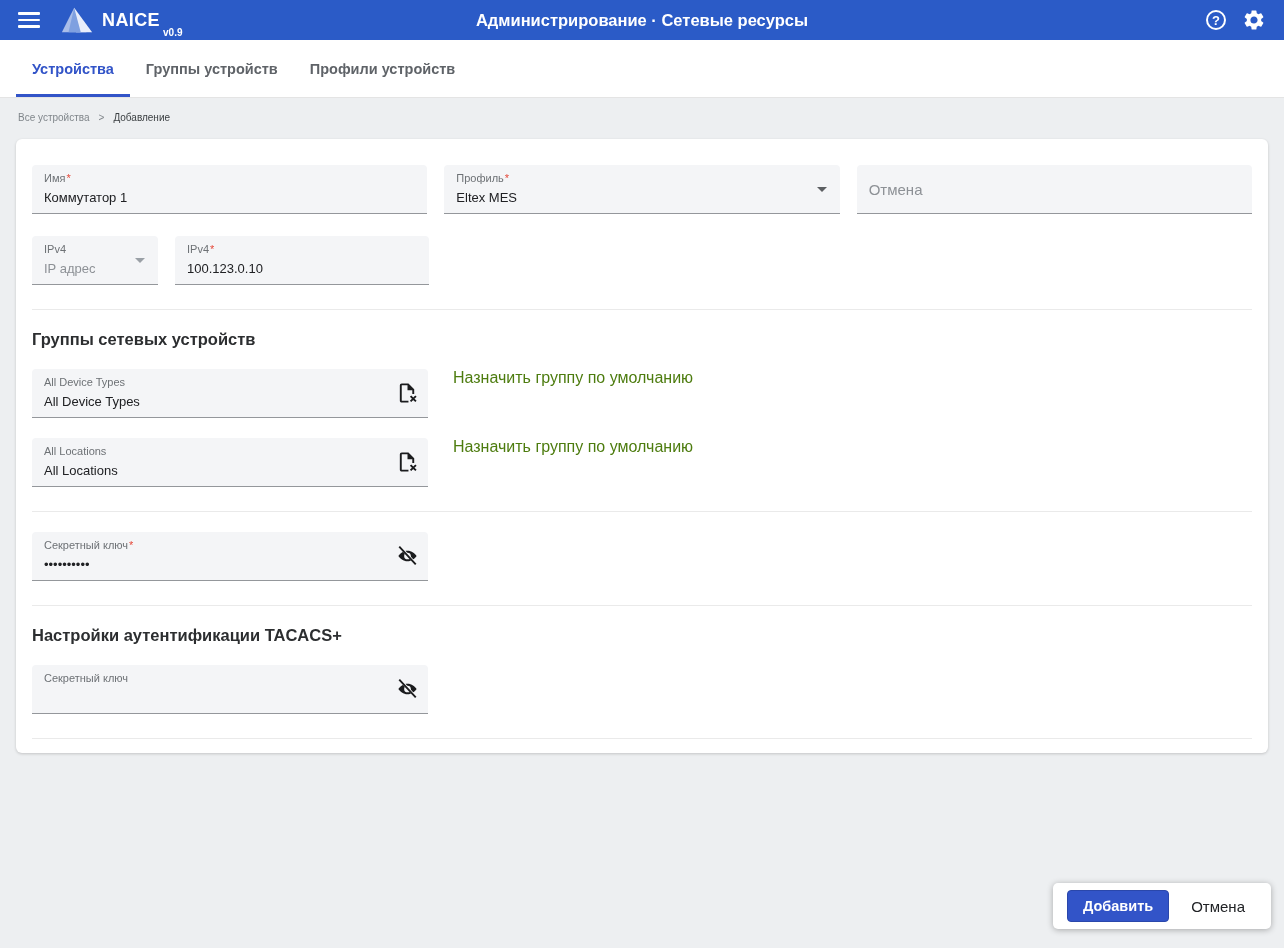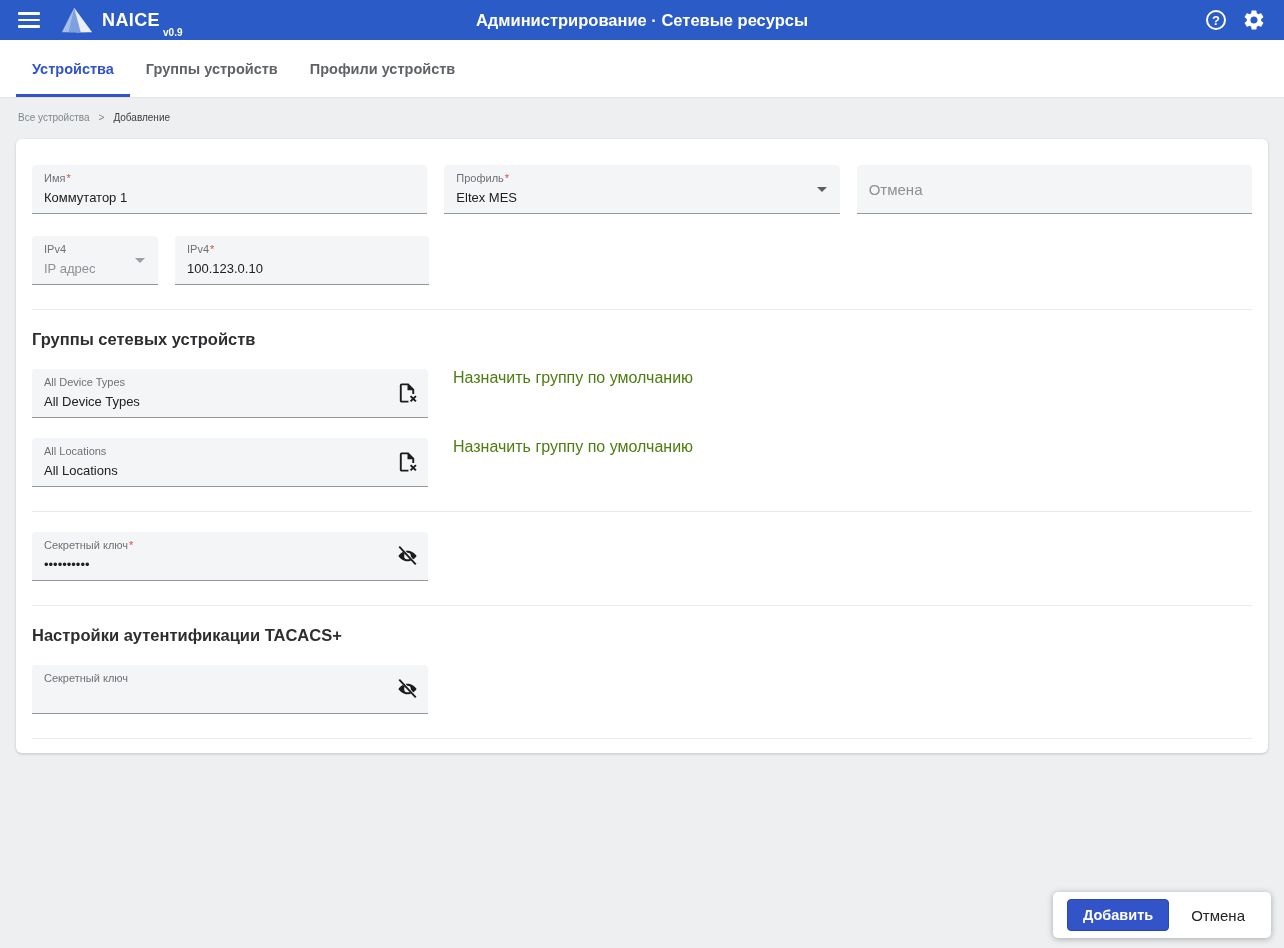--- a/index.html
+++ b/index.html
@@ -82,21 +82,21 @@
 
   h2.section-title { font-size:16.5px; font-weight:bold; color:#2c2e30; margin-bottom:20px; }
   .section-divider { border:none; border-top:1px solid #eaeaea; margin:24px 0 20px; }
 
   .group-row { display:flex; align-items:flex-start; margin-bottom:20px; }
   .group-field { margin-bottom:0; }
   .link { color:#4d7c0f; font-size:16px; text-decoration:none; margin-left:25px; cursor:pointer; }
 
   
   .action-bar {
-    position:absolute; right:13px; bottom:10px; background:#fff; border-radius:5px;
+    position:absolute; right:13px; bottom:19px; background:#fff; border-radius:5px;
     box-shadow:0 1px 6px rgba(0,0,0,.3); padding:7px 14px; display:flex; align-items:center; gap:10px;
   }
   .btn-primary {
     background:#3254c8; color:#fff; border:1px solid #2a47ab; border-radius:4px;
     padding:7px 15px; font-size:14.5px; font-weight:bold; cursor:pointer;
     font-family:"Liberation Sans", sans-serif;
   }
   .btn-text {
     background:none; border:none; color:#202225; font-size:15px; font-weight:500;
     padding:7px 12px; cursor:pointer; font-family:"Liberation Sans", sans-serif;

